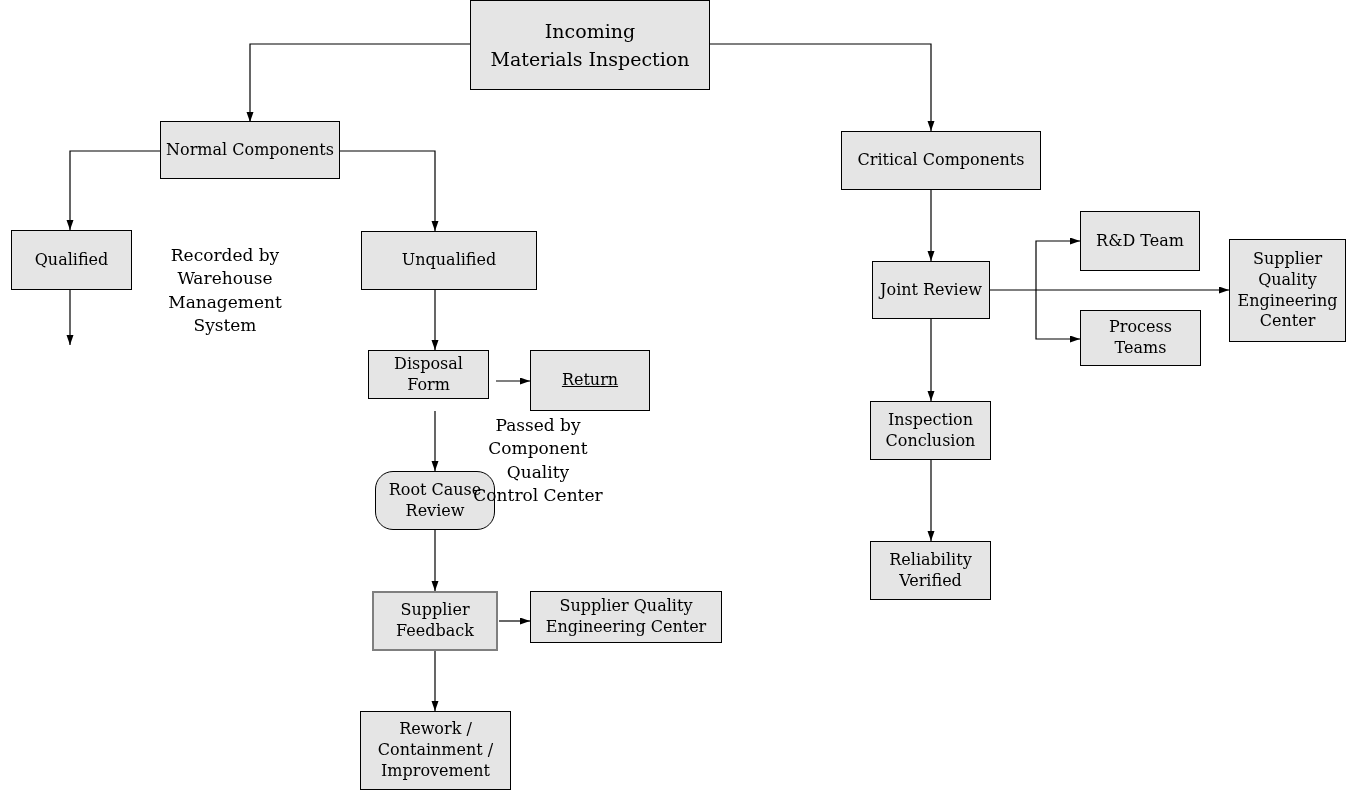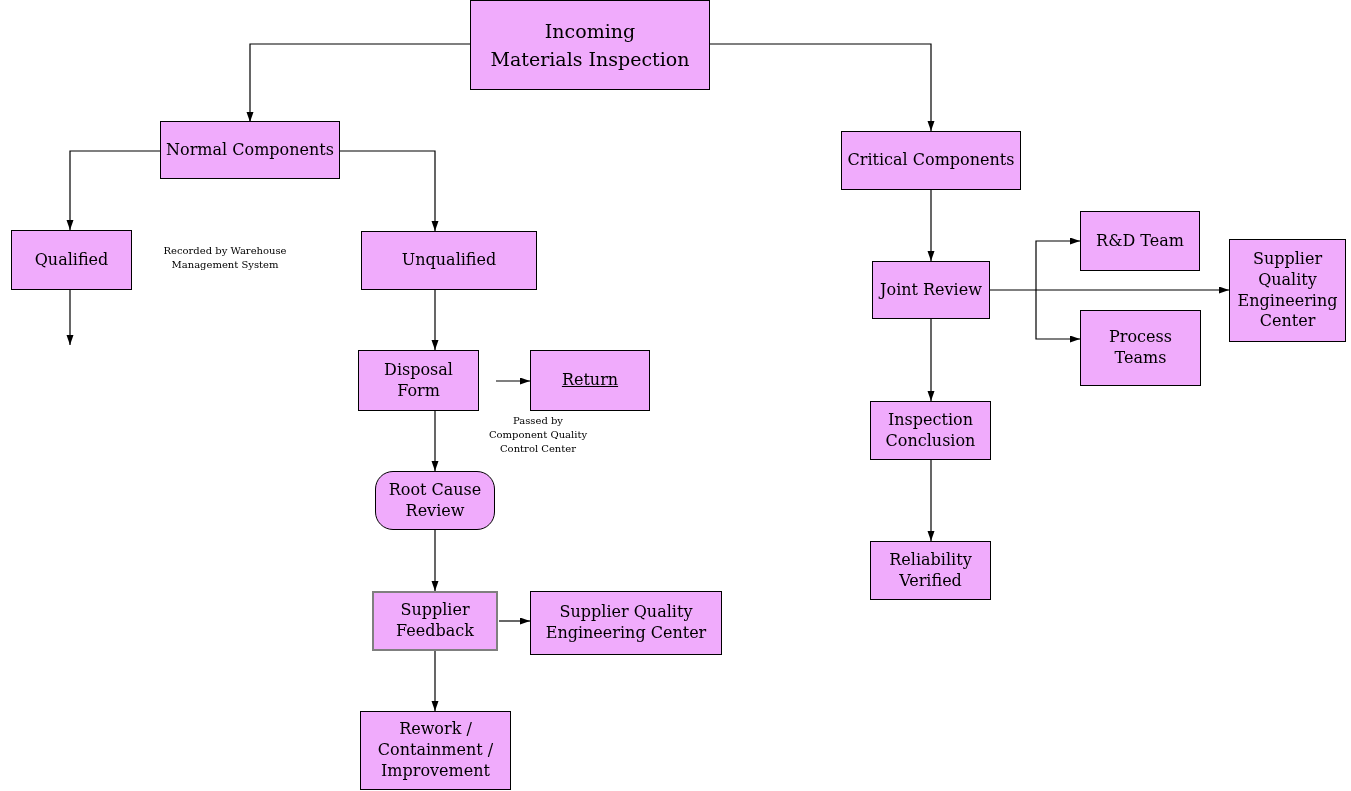--- a/index.html
+++ b/index.html
@@ -17,87 +17,87 @@
   }
   .edges {
     position: absolute;
     left: 0;
     top: 0;
     pointer-events: none;
   }
   .node {
     position: absolute;
     box-sizing: border-box;
-    background: #f0abfc;
+    background: #e5e5e5;
     border: 1px solid #000000;
     display: flex;
     align-items: center;
     justify-content: center;
     text-align: center;
     font-size: 16px;
     line-height: 1.3;
     color: #000000;
     white-space: pre-line;
   }
   .node--title {
     font-size: 19px;
     line-height: 1.5;
   }
   .node--highlight {
     border: 2px solid #7f7f7f;
   }
   .annotation {
     position: absolute;
-    font-size: 10px;
+    font-size: 17px;
     line-height: 1.38;
     text-align: center;
     color: #000000;
     white-space: pre-line;
   }
 </style>
 </head>
 <body>
 
 <div class="canvas">
 
   <div class="node node--title" style="left:470px; top:0px; width:240px; height:90px;">Incoming
 Materials Inspection</div>
 
   <div class="node" style="left:160px; top:121px; width:180px; height:58px;">Normal Components</div>
 
-  <div class="node" style="left:841px; top:131px; width:180px; height:59px;">Critical Components</div>
+  <div class="node" style="left:841px; top:131px; width:200px; height:59px;">Critical Components</div>
 
   <div class="node" style="left:11px; top:230px; width:121px; height:60px;">Qualified</div>
 
   <div class="node" style="left:361px; top:231px; width:176px; height:59px;">Unqualified</div>
 
 
-  <div class="node" style="left:358px; top:350px; width:121px; height:61px;">Disposal
+  <div class="node" style="left:368px; top:350px; width:121px; height:49px;">Disposal
 Form</div>
 
   <div class="node" style="left:530px; top:350px; width:120px; height:61px;text-decoration:underline;">Return</div>
 
   <div class="node" style="left:375px; top:471px; width:120px; height:59px;border-radius:18px;">Root Cause
 Review</div>
 
   <div class="node node--highlight" style="left:372px; top:591px; width:126px; height:60px;">Supplier
 Feedback</div>
 
-  <div class="node" style="left:530px; top:591px; width:192px; height:64px;">Supplier Quality
+  <div class="node" style="left:530px; top:591px; width:192px; height:52px;">Supplier Quality
 Engineering Center</div>
 
   <div class="node" style="left:360px; top:711px; width:151px; height:79px;">Rework /
 Containment /
 Improvement</div>
 
   <div class="node" style="left:872px; top:261px; width:118px; height:58px;">Joint Review</div>
 
   <div class="node" style="left:1080px; top:211px; width:120px; height:60px;">R&amp;D Team</div>
 
-  <div class="node" style="left:1080px; top:310px; width:121px; height:76px;">Process
+  <div class="node" style="left:1080px; top:310px; width:121px; height:56px;">Process
 Teams</div>
 
   <div class="node" style="left:1229px; top:239px; width:117px; height:103px;">Supplier
 Quality
 Engineering
 Center</div>
 
   <div class="node" style="left:870px; top:401px; width:121px; height:59px;">Inspection
 Conclusion</div>
 

